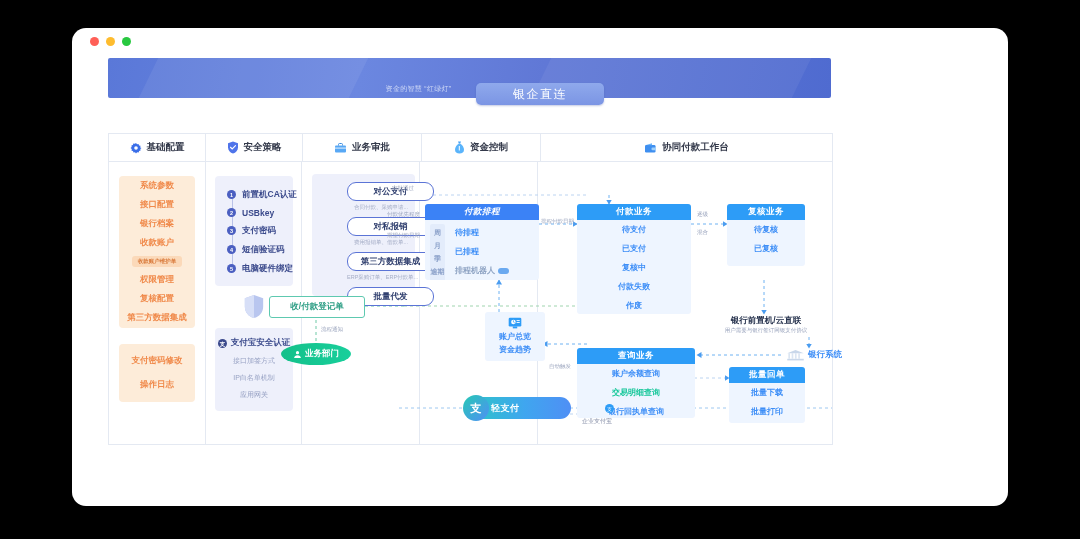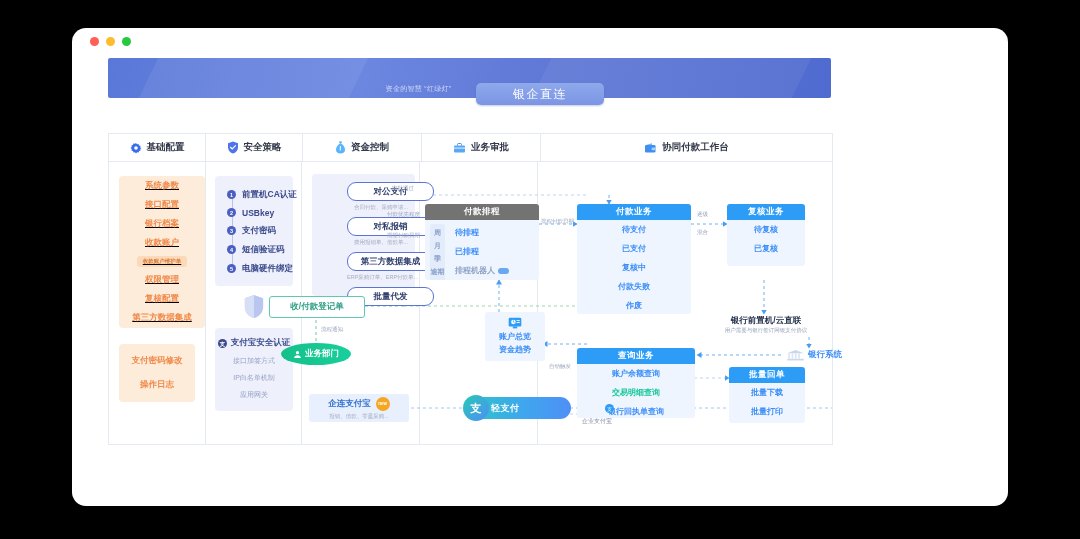--- a/index.html
+++ b/index.html
@@ -117,21 +117,21 @@
 
   
   .card{position:absolute;background:#eef5ff;border-radius:3px;overflow:hidden;}
   .card .ch{
     height:16px;display:flex;align-items:center;justify-content:center;
     color:#fff;font-size:8.5px;font-weight:bold;letter-spacing:.5px;
   }
   .card .ci{
     text-align:center;font-size:8px;color:#3d8ef7;padding:4px 0;font-weight:bold;white-space:nowrap;
   }
-  .hd-indigo{background:#737373;}
+  .hd-indigo{background:#3b82f6;font-style:italic;}
   .hd-blue{background:#2d9cf7;}
 
   .periods{
     position:absolute;left:5px;top:20px;width:15px;
     display:flex;flex-direction:column;align-items:center;gap:3px;
     background:#e3ecfb;border-radius:2px;padding:4px 0;
   }
   .periods div{font-size:7px;color:#8aa0c9;font-weight:bold;}
 
   .overview{
@@ -216,35 +216,35 @@
         </svg>
         <span>基础配置</span>
       </div>
       <div class="cell c2">
         <svg width="12" height="13" viewBox="0 0 24 26">
           <path fill="#4f74ea" d="M12 1l10 3.5v8C22 19 17.6 23.6 12 25 6.4 23.6 2 19 2 12.5v-8z"></path>
           <path d="M7 12.5l3.4 3.4L17 9.3" stroke="#fff" stroke-width="2.2" fill="none" stroke-linecap="round"></path>
         </svg>
         <span>安全策略</span>
       </div>
+      <div class="cell c3">
+        <svg width="13" height="12" viewBox="0 0 26 24">
+          <rect x="2" y="7" width="22" height="14" rx="2" fill="#58a8f5"></rect>
+          <path d="M9 7V5a2 2 0 012-2h4a2 2 0 012 2v2" stroke="#3f8fe0" stroke-width="2" fill="none"></path>
+          <rect x="2" y="11" width="22" height="2.4" fill="#cfe6fb"></rect>
+        </svg>
+        <span>业务审批</span>
+      </div>
       <div class="cell c4">
         <svg width="11" height="13" viewBox="0 0 22 26">
           <path fill="#4aa3f5" d="M8 1h6l-1.6 4h-2.8z"></path>
           <path fill="#5ab4fb" d="M10 5h2c5 3 8 7.5 8 12.5S16.5 25 11 25 2 22.5 2 17.5 5 8 10 5z"></path>
           <rect x="9.6" y="10" width="2" height="9" fill="#fff"></rect>
         </svg>
         <span>资金控制</span>
-      </div>
-      <div class="cell c3">
-        <svg width="13" height="12" viewBox="0 0 26 24">
-          <rect x="2" y="7" width="22" height="14" rx="2" fill="#58a8f5"></rect>
-          <path d="M9 7V5a2 2 0 012-2h4a2 2 0 012 2v2" stroke="#3f8fe0" stroke-width="2" fill="none"></path>
-          <rect x="2" y="11" width="22" height="2.4" fill="#cfe6fb"></rect>
-        </svg>
-        <span>业务审批</span>
       </div>
       <div class="cell c5">
         <svg width="13" height="12" viewBox="0 0 26 24">
           <rect x="2" y="6" width="21" height="15" rx="2.5" fill="#3f8ff0"></rect>
           <path d="M4 6l12-3.4v4" fill="#6fb5f8"></path>
           <rect x="15" y="11" width="9" height="5.5" rx="2" fill="#9fd0fb"></rect>
         </svg>
         <span>协同付款工作台</span>
       </div>
     </div>
@@ -293,21 +293,21 @@
         <line x1="295" y1="144" x2="470" y2="144" stroke="#9fd4ae" stroke-width="1" stroke-dasharray="3 3"></line>
         <line x1="295" y1="144" x2="240" y2="144" stroke="#6fc9a6" stroke-width="1" stroke-dasharray="3 3" marker-end="url(#ar)"></line>
 
         <line x1="207" y1="158" x2="207" y2="186" stroke="#6fc9a6" stroke-width="1" stroke-dasharray="3 3" marker-end="url(#ar)"></line>
 
         <line x1="290" y1="246" x2="358" y2="246" stroke="#9ec8f0" stroke-width="1" stroke-dasharray="3 3"></line>
         <line x1="437" y1="246" x2="498" y2="246" stroke="#9ec8f0" stroke-width="1" stroke-dasharray="3 3"></line>
         <line x1="512" y1="246" x2="723" y2="246" stroke="#9ec8f0" stroke-width="1" stroke-dasharray="3 3"></line>
       </svg>
 
-      <div class="peach" style="left:10px;top:14px;width:86px;height:152px;text-decoration:underline;">
+      <div class="peach" style="left:10px;top:14px;width:76px;height:152px;">
         <div class="it">系统参数</div>
         <div class="it">接口配置</div>
         <div class="it">银行档案</div>
         <div class="it">收款账户</div>
         <div class="chip">收款账户维护单</div>
         <div class="it">权限管理</div>
         <div class="it">复核配置</div>
         <div class="it">第三方数据集成</div>
       </div>
       <div class="peach" style="left:10px;top:182px;width:76px;height:58px;gap:12px;">
@@ -370,27 +370,20 @@
       <div class="greenbox" style="left:160px;top:134px;width:94px;height:20px;">收/付款登记单</div>
       <div class="edgelab" style="left:212px;top:163px;color:#9aa4bd;">流程通知</div>
       <div class="ellipse" style="left:172px;top:181px;width:70px;height:22px;">
         <svg width="9" height="9" viewBox="0 0 20 20">
           <circle cx="10" cy="6" r="3.6" fill="#fff"></circle>
           <path d="M2.5 18c0-4 3.4-6.6 7.5-6.6S17.5 14 17.5 18z" fill="#fff"></path>
         </svg>
         <span>业务部门</span>
       </div>
 
-      <div class="ent" style="left:200px;top:232px;width:100px;height:28px;">
-        <div class="t">
-          <span>企连支付宝</span>
-          <span class="newbadge">new</span>
-        </div>
-        <div class="s">报销、借款、零星采购...</div>
-      </div>
 
       <div class="edgelab" style="left:283px;top:22px;">审批通过</div>
       <div class="edgelab" style="left:278px;top:48px;">付款优先程度</div>
       <div class="edgelab" style="left:278px;top:69px;">期望付款日期</div>
 
       <div class="card" style="left:316px;top:42px;width:114px;height:76px;">
         <div class="ch hd-indigo">付款排程</div>
         <div class="periods">
           <div>周</div>
           <div>月</div>

